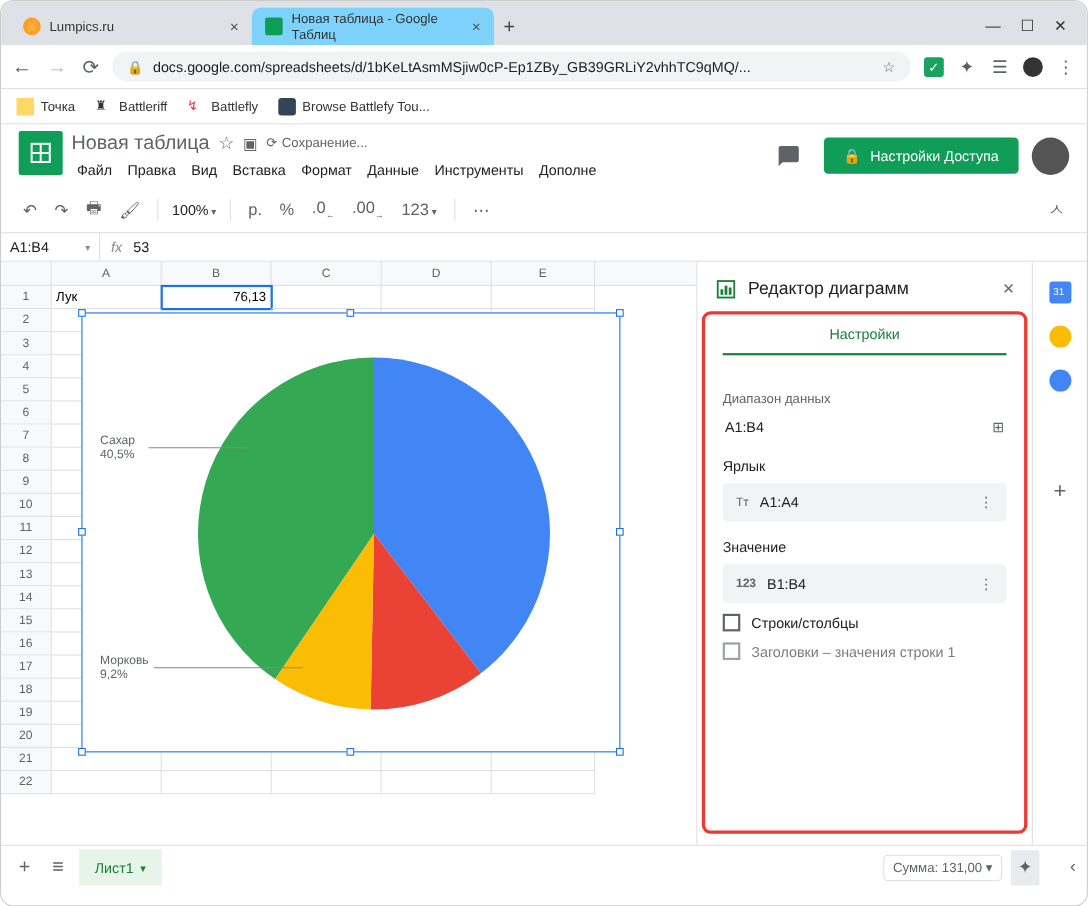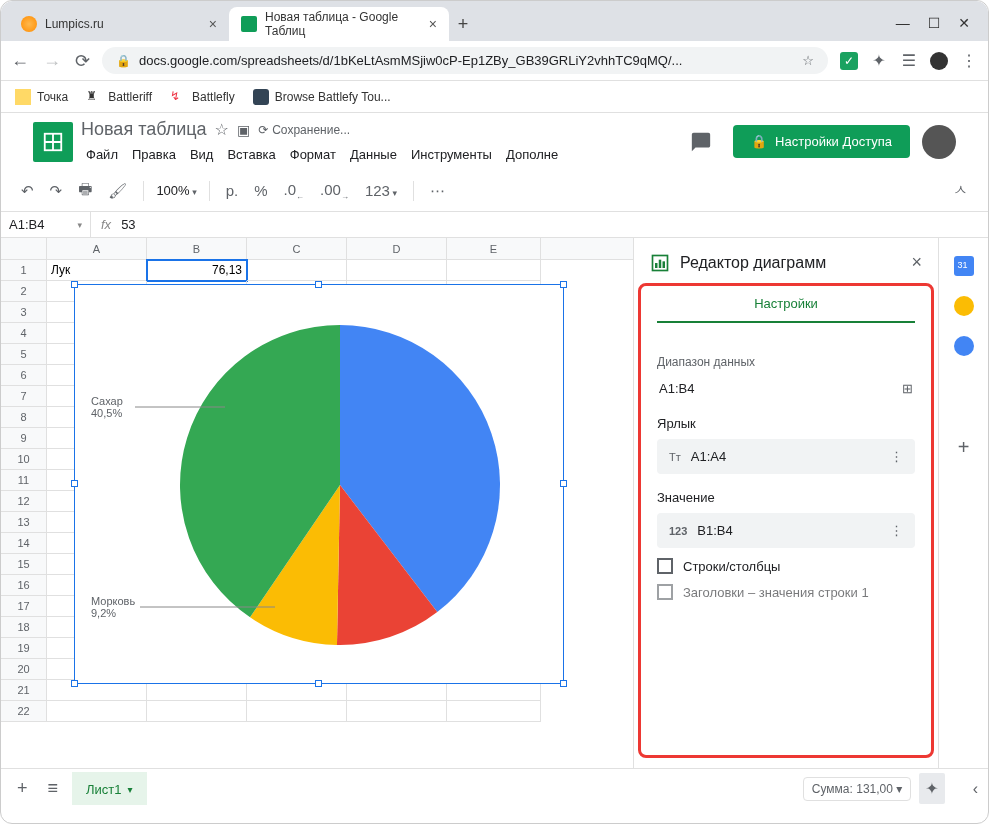--- a/index.html
+++ b/index.html
@@ -2,42 +2,42 @@
 <html><head>
 <meta charset="utf-8">
 <style>
 * { box-sizing: border-box; margin: 0; padding: 0; font-family: Arial, sans-serif; }
 body { background: #fff; width: 989px; height: 824px; overflow: hidden; border-radius: 12px; border: 1px solid #ccc; position: relative; }
 
 
 .browser-titlebar { height: 40px; background: #dee1e6; display: flex; align-items: flex-end; padding: 0 8px; border-radius: 12px 12px 0 0; }
 .tab-strip { display: flex; gap: 0; flex: 1; align-items: flex-end; }
 .tab { display: flex; align-items: center; gap: 8px; padding: 8px 12px; font-size: 12px; color: #333; border-radius: 8px 8px 0 0; height: 34px; width: 220px; position: relative; }
-.tab.active { background: #ffffff; }
+.tab.active { background: #7dd3fc; }
 .tab.inactive { background: #dee1e6; }
 .tab-close { font-size: 14px; color: #555; margin-left: auto; }
 .tab-favicon { width: 16px; height: 16px; border-radius: 50%; flex-shrink: 0; }
 .tab-new { width: 28px; height: 28px; display:flex; align-items:center; justify-content:center; color:#444; font-size: 18px; margin-bottom: 3px; }
 .window-controls { display: flex; gap: 18px; margin-left: auto; margin-bottom: 10px; padding-right: 10px; }
 .window-controls span { font-size: 14px; color: #333; }
 
 .toolbar { height: 40px; background: #fff; display: flex; align-items: center; padding: 0 10px; gap: 12px; border-bottom: 1px solid #e0e0e0; }
 .nav-icons { display: flex; gap: 14px; align-items: center; color: #5f6368; font-size: 18px; }
 .url-bar { flex: 1; display: flex; align-items: center; gap: 8px; background: #f1f3f4; border-radius: 20px; padding: 6px 14px; font-size: 13px; color: #202124; }
 .lock-icon { color: #5f6368; font-size: 12px; }
 .url-star { color: #5f6368; margin-left: auto; }
 .ext-icons { display: flex; gap: 12px; align-items: center; }
 .ext-icons > * { width:18px; height:18px; display:flex; align-items:center; justify-content:center; }
 
 .bookmarks { height: 32px; background: #fff; display: flex; align-items: center; padding: 0 14px; gap: 18px; font-size: 12px; color: #333; border-bottom: 1px solid #e0e0e0; }
 .bookmark { display: flex; align-items: center; gap: 6px; }
 .bm-icon { width:16px; height:16px; }
 
 
-.sheets-header { display: flex; align-items: center; padding: 6px 32px; gap: 8px; }
+.sheets-header { display: flex; padding: 6px 16px; gap: 8px; }
 .sheets-logo { width: 40px; height: 40px; background: #0f9d58; display:flex; align-items:center; justify-content:center; border-radius: 2px; }
 .sheets-logo svg { width: 22px; height: 22px; }
 .doc-info { flex: 1; }
 .doc-title-row { display: flex; align-items: center; gap: 8px; }
 .doc-title { font-size: 18px; color: #5f6368; }
 .doc-star { color: #5f6368; font-size: 16px; }
 .doc-move { color: #5f6368; font-size: 14px; }
 .doc-save { color: #5f6368; font-size: 12px; display:flex; align-items:center; gap:4px;}
 .menu-bar { display: flex; gap: 4px; margin-top: 5px; }
 .menu-item { font-size: 13px; color: #202124; padding: 2px 5px; }

